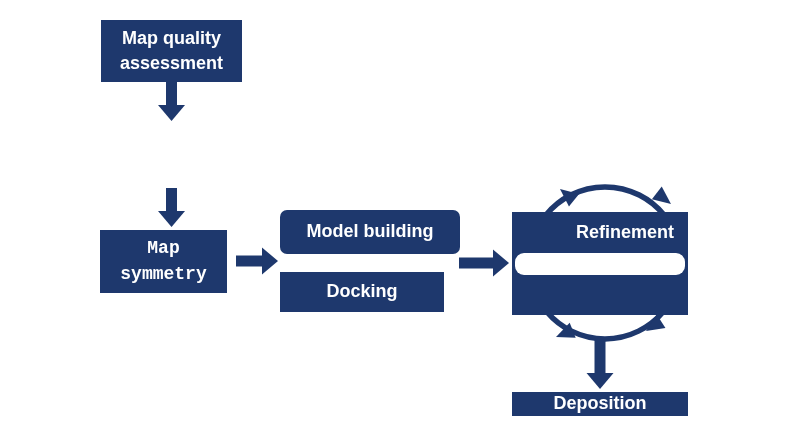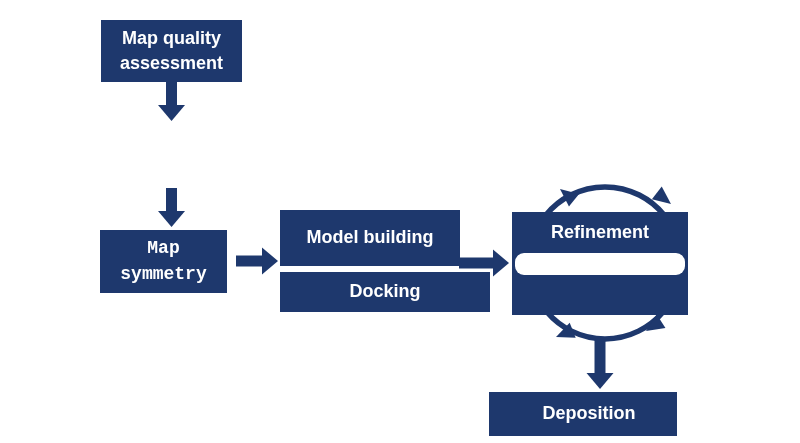--- a/index.html
+++ b/index.html
@@ -32,21 +32,21 @@
   .box .lbl{display:inline-block;}
   .wrap-120 .lbl{max-width:122px;}
   .wrap-100 .lbl{max-width:100px;}
   .tall{
     flex-direction:column;
     justify-content:flex-start;
     padding:0;
   }
   .half{
     position:absolute;left:0;width:100%;
-    display:flex;align-items:center;justify-content:center;
+    display:flex;align-items:center;justify-content:center;padding-left:25px;
   }
   .half.top{top:0;height:41px;}
   .half.bottom{bottom:0;height:40px;}
   .stripe{
     position:absolute;
     left:3px;right:3px;top:41px;height:22px;
     background:var(--bg);
     border-radius:9px;
   }
   svg{display:block;}
@@ -95,32 +95,32 @@
 
   <div class="box wrap-120" style="left:101px;top:20px;width:141px;height:62px;">
     <span class="lbl">Map quality assessment</span>
   </div>
 
 
   <div class="box wrap-100" style="left:100px;top:230px;width:127px;height:63px;font-family:Liberation Mono, monospace;">
     <span class="lbl">Map symmetry</span>
   </div>
 
-  <div class="box" style="left:280px;top:210px;width:180px;height:56px;">
+  <div class="box" style="left:280px;top:210px;width:180px;height:44px;border-radius:7px;">
     <span class="lbl">Model building</span>
   </div>
 
-  <div class="box" style="left:280px;top:272px;width:210px;height:40px;">
+  <div class="box" style="left:280px;top:272px;width:164px;height:40px;">
     <span class="lbl">Docking</span>
   </div>
 
   <div class="box tall" style="left:512px;top:212px;width:176px;height:103px;">
     <div class="half top">
       <span class="lbl">Refinement</span>
     </div>
     <div class="stripe"></div>
   </div>
 
-  <div class="box" style="left:489px;top:392px;width:176px;height:44px;padding-left:12px;">
+  <div class="box" style="left:512px;top:392px;width:176px;height:24px;">
     <span class="lbl">Deposition</span>
   </div>
 
 </div>
 
 </body></html>

